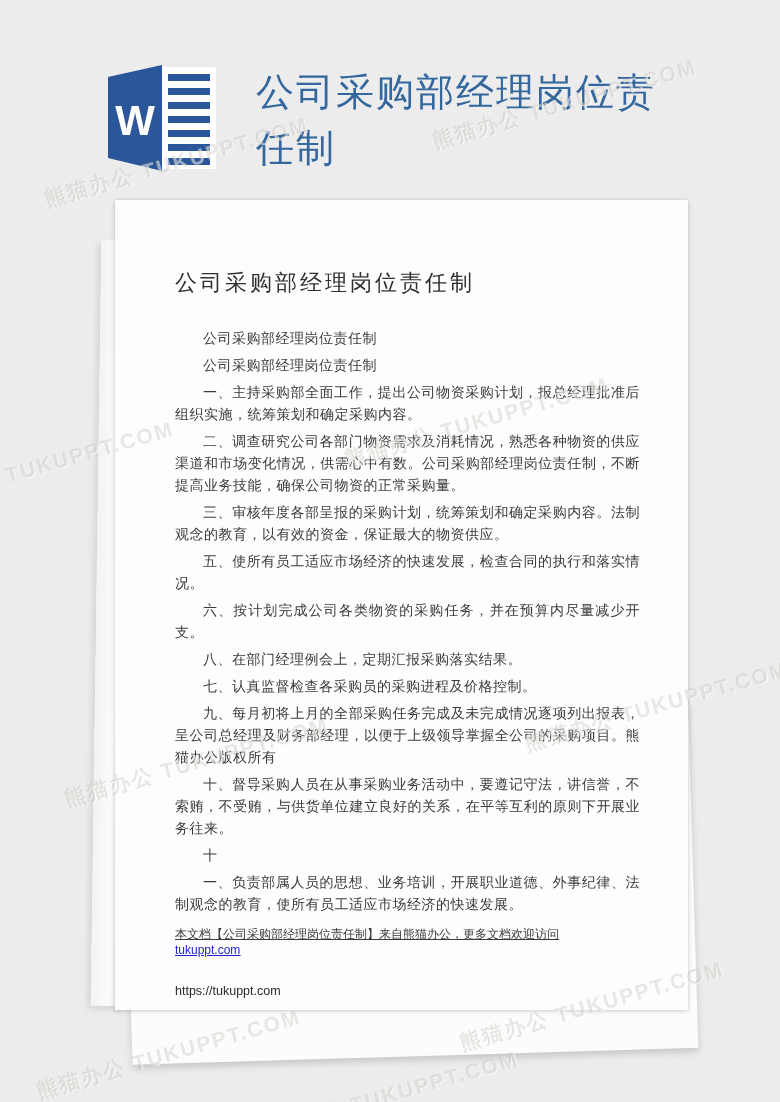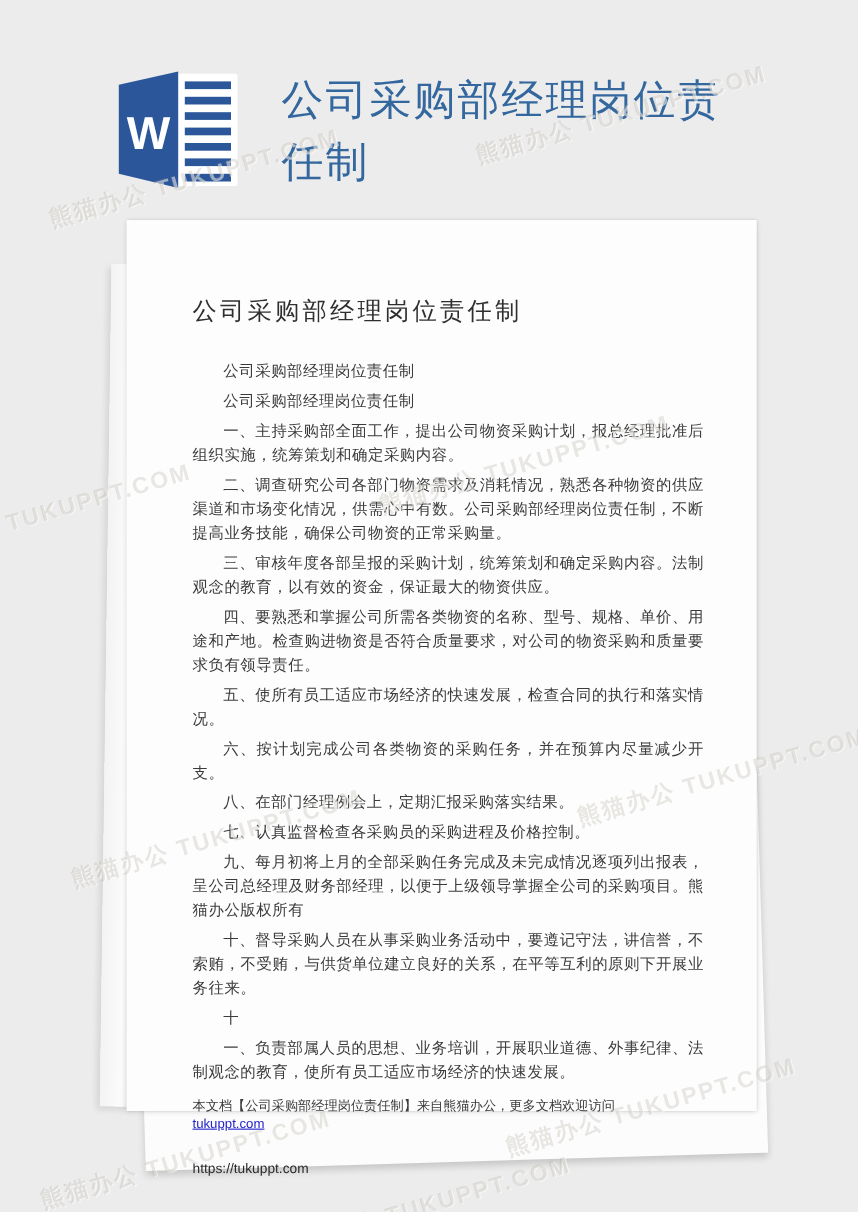--- a/index.html
+++ b/index.html
@@ -65,20 +65,21 @@
     font-size: 14px; line-height: 22px;
     margin: 0 0 5px 0;
     text-indent: 2em;
     text-align: justify;
     letter-spacing: 0.5px;
   }
   .doc-footnote {
     margin-top: 10px;
     font-size: 12px; line-height: 16px;
     color: #3b3b3b;
+    text-decoration: underline;
   }
   .doc-footnote a {
     color: #2222cc; text-decoration: underline;
     font-family: "Liberation Sans", sans-serif;
   }
   .doc-url {
     margin-top: 26px;
     font-size: 12.5px;
     color: #2a2a2a;
     font-family: Liberation Sans, sans-serif;
@@ -136,21 +137,20 @@
   <div class="page-main">
     <div class="page-inner">
       <h1 class="doc-title">公司采购部经理岗位责任制</h1>
 
       <div class="doc-body">
         <p>公司采购部经理岗位责任制</p>
         <p>公司采购部经理岗位责任制</p>
         <p>一、主持采购部全面工作，提出公司物资采购计划，报总经理批准后组织实施，统筹策划和确定采购内容。</p>
         <p>二、调查研究公司各部门物资需求及消耗情况，熟悉各种物资的供应渠道和市场变化情况，供需心中有数。公司采购部经理岗位责任制，不断提高业务技能，确保公司物资的正常采购量。</p>
         <p>三、审核年度各部呈报的采购计划，统筹策划和确定采购内容。法制观念的教育，以有效的资金，保证最大的物资供应。</p>
-        <p>四、要熟悉和掌握公司所需各类物资的名称、型号、规格、单价、用途和产地。检查购进物资是否符合质量要求，对公司的物资采购和质量要求负有领导责任。</p>
         <p>五、使所有员工适应市场经济的快速发展，检查合同的执行和落实情况。</p>
         <p>六、按计划完成公司各类物资的采购任务，并在预算内尽量减少开支。</p>
         <p>八、在部门经理例会上，定期汇报采购落实结果。</p>
         <p>七、认真监督检查各采购员的采购进程及价格控制。</p>
         <p>九、每月初将上月的全部采购任务完成及未完成情况逐项列出报表，呈公司总经理及财务部经理，以便于上级领导掌握全公司的采购项目。熊猫办公版权所有</p>
         <p>十、督导采购人员在从事采购业务活动中，要遵记守法，讲信誉，不索贿，不受贿，与供货单位建立良好的关系，在平等互利的原则下开展业务往来。</p>
         <p>十</p>
         <p>一、负责部属人员的思想、业务培训，开展职业道德、外事纪律、法制观念的教育，使所有员工适应市场经济的快速发展。</p>
       </div>
 

